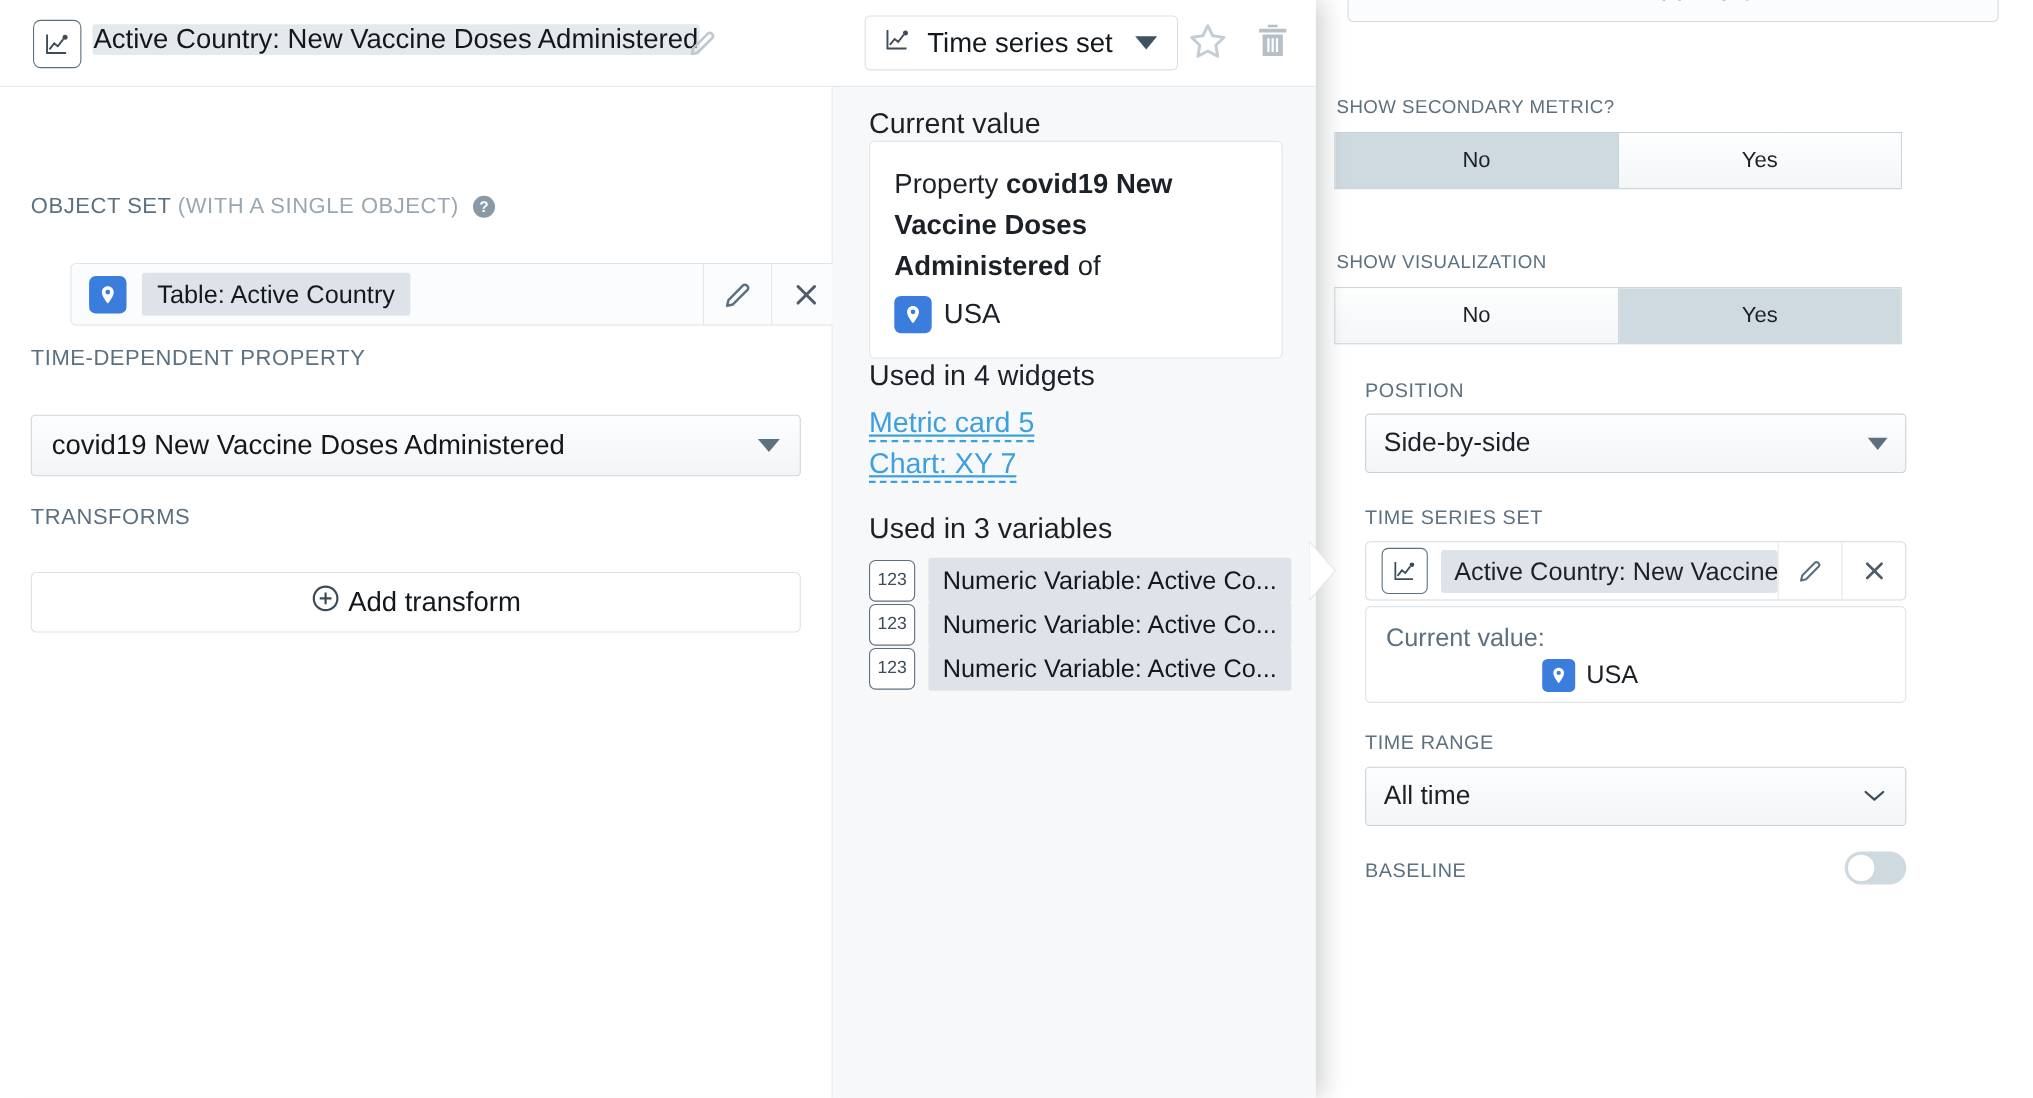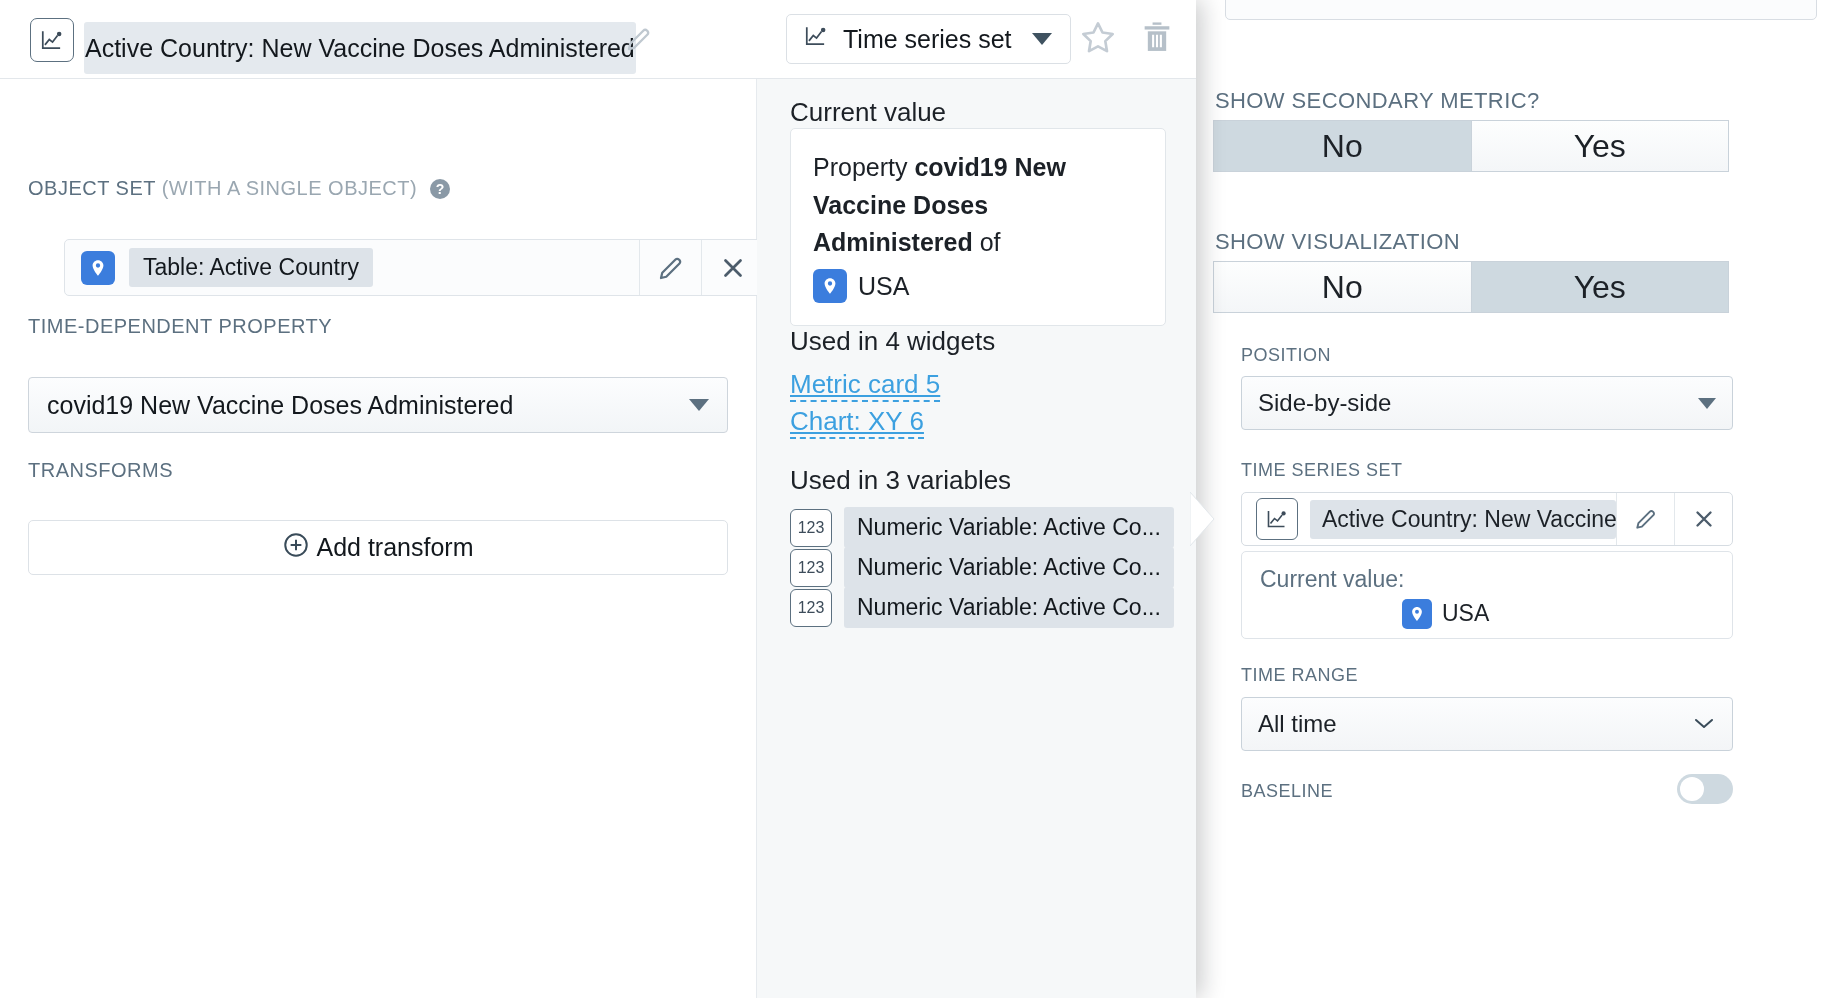--- a/index.html
+++ b/index.html
@@ -34,21 +34,21 @@
     border-radius: 5px;
     background: #fbfcfd;
     display: flex; align-items: center; justify-content: center;
     gap: 14px;
     font-size: 26px;
     color: #1c2127;
   }
 
   .rp-section-label {
     position: absolute;
-    font-size: 22px;
+    font-size: 17px;
     letter-spacing: 0.4px;
     color: #5c7080;
     font-weight: 400;
   }
   .rp-sublabel {
     position: absolute;
     font-size: 18px;
     letter-spacing: 0.5px;
     color: #5c7080;
   }
@@ -56,21 +56,21 @@
   .seg-group {
     position: absolute;
     display: flex;
     height: 52px;
     border: 1px solid #c9d2da;
     overflow: hidden;
   }
   .seg-btn {
     flex: 1;
     display: flex; align-items: center; justify-content: center;
-    font-size: 32px;
+    font-size: 20px;
     color: #1c2127;
     background: linear-gradient(180deg,#fdfefe 0%,#f4f6f8 100%);
     border-right: 1px solid #c9d2da;
   }
   .seg-btn:last-child { border-right: none; }
   .seg-btn.active {
     background: #ced9e0;
   }
 
   .rp-select {
@@ -192,21 +192,21 @@
     left: 30px; top: 18px;
     width: 44px; height: 44px;
     border: 1.6px solid #5c7080;
     border-radius: 7px;
     display: flex; align-items: center; justify-content: center;
     background: #fff;
   }
   .hdr-title-tag {
     position: absolute;
     left: 84px; top: 22px;
-    height: 52px;
+    height: 28px;
     background: #e4e9ee;
     border-radius: 3px;
     padding: 0 1px;
     display: flex; align-items: center;
     font-size: 25px;
     color: #13181d;
     white-space: nowrap;
   }
   .hdr-pencil {
     position: absolute;
@@ -584,21 +584,21 @@
             <path d="M12 2.6c-3.6 0-6.5 2.9-6.5 6.5 0 4.9 6.5 12.3 6.5 12.3s6.5-7.4 6.5-12.3c0-3.6-2.9-6.5-6.5-6.5zm0 9a2.6 2.6 0 110-5.2 2.6 2.6 0 010 5.2z"></path>
           </svg>
         </span>
         <span>USA</span>
       </div>
     </div>
 
     <div class="mid-h" style="top:247px;">Used in 4 widgets</div>
 
     <a class="mid-link" style="top:292px;" href="#">Metric card 5</a>
-    <a class="mid-link" style="top:329px;" href="#">Chart: XY 6</a>
+    <a class="mid-link" style="top:329px;" href="#">Chart: XY 7</a>
 
     <div class="mid-h" style="top:386px;">Used in 3 variables</div>
 
     <div class="var-row" style="top:428px;">
       <span class="var-123">123</span>
       <span class="var-tag">Numeric Variable: Active Co...</span>
     </div>
     <div class="var-row" style="top:468px;">
       <span class="var-123">123</span>
       <span class="var-tag">Numeric Variable: Active Co...</span>

